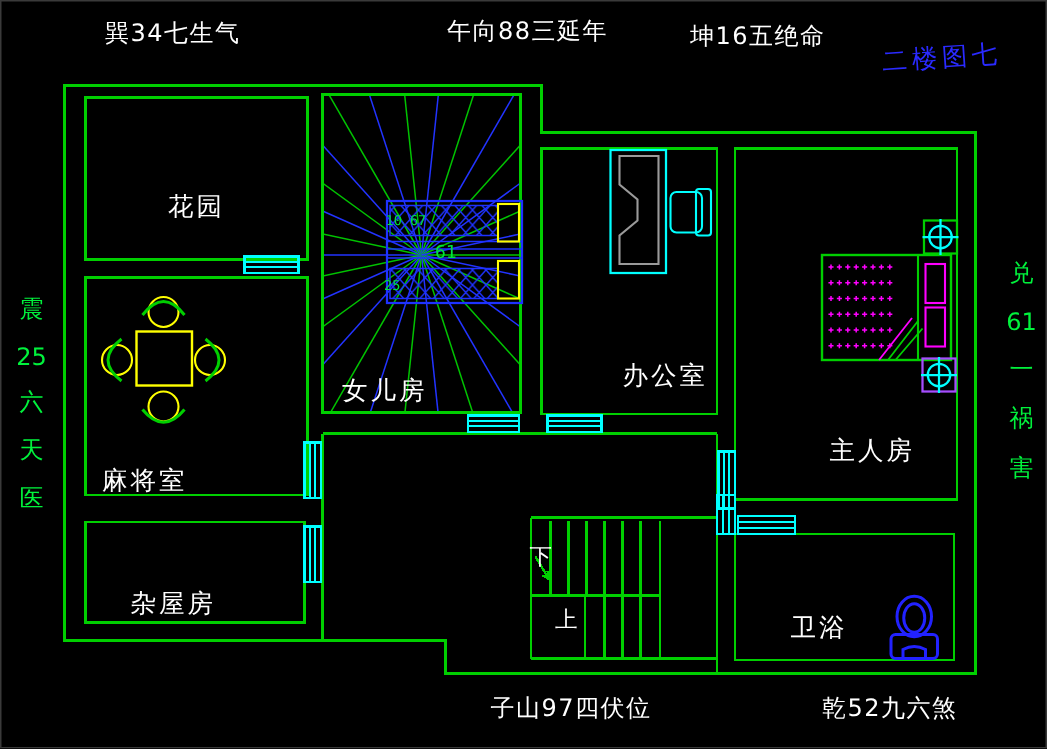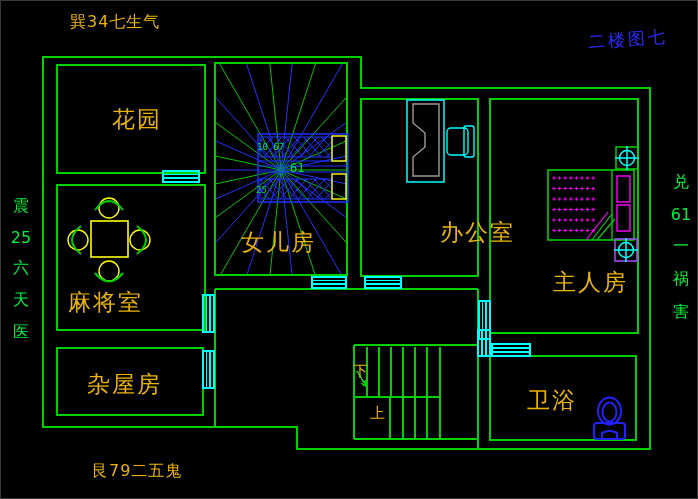--- a/index.html
+++ b/index.html
@@ -1,21 +1,21 @@
 <!DOCTYPE html>
 <html><head>
 <meta charset="utf-8">
 <style>
   html,body{margin:0;padding:0;background:#000;}
   .canvas{position:relative;width:698px;height:499px;background:#000;overflow:hidden;
           font-family:"DejaVu Sans",sans-serif;box-shadow:inset 0 0 0 1px #3a3a3a;}
   svg.plan{position:absolute;left:0;top:0;z-index:0;}
-  .lbl{position:absolute;z-index:2;color:#eab308;font-size:16px;line-height:1.05;
+  .lbl{position:absolute;z-index:2;color:#ffffff;font-size:16px;line-height:1.05;
        white-space:nowrap;letter-spacing:1px;}
-  .room-lbl{font-size:23px;letter-spacing:2px;}
+  .room-lbl{font-size:17px;letter-spacing:2px;margin-top:23px;}
   .stair-lbl{font-size:15px;letter-spacing:0;}
   .floor-title{color:#2a2aff;font-size:17px;letter-spacing:3px;transform:rotate(-4deg);}
   .vcol{position:absolute;z-index:2;display:flex;flex-direction:column;align-items:center;
         color:#00f23c;font-size:16px;}
   .vcol span{display:block;}
   .compass-num{font-family:"DejaVu Sans Mono",monospace;fill:#00e43c;}
 </style>
 </head>
 <body>
 
@@ -183,41 +183,44 @@
 
     <g stroke="#2222ff" fill="none" stroke-width="2">
       <rect x="594" y="423" width="31" height="16" rx="3"></rect>
       <path d="M602,439 V433 Q609.5,429 617,433 V439"></path>
       <ellipse cx="609.5" cy="411" rx="11.5" ry="13.5"></ellipse>
       <ellipse cx="609.5" cy="412" rx="7" ry="9.5"></ellipse>
     </g>
   </svg>
 
   <div class="lbl" style="left:70px;top:14px">巽34七生气</div>
+  <div class="lbl" style="left:298px;top:13px">午向88三延年</div>
+  <div class="lbl" style="left:460px;top:16px">坤16五绝命</div>
   <div class="lbl floor-title" style="left:588px;top:31px">二楼图七</div>
-  <div class="lbl" style="left:92px;top:463px">艮79二五鬼</div>
+  <div class="lbl" style="left:327px;top:464px">子山97四伏位</div>
+  <div class="lbl" style="left:548px;top:464px">乾52九六煞</div>
 
   <div class="vcol" style="left:6px;top:196px;width:30px;gap:11px">
     <span>震</span>
     <span>25</span>
     <span>六</span>
     <span>天</span>
     <span>医</span>
   </div>
   <div class="vcol" style="left:666px;top:172px;width:30px;gap:12px">
     <span>兑</span>
     <span>61</span>
     <span>一</span>
     <span>祸</span>
     <span>害</span>
   </div>
 
   <div class="lbl room-lbl" style="left:112px;top:107px">花园</div>
-  <div class="lbl room-lbl" style="left:241px;top:230px">女儿房</div>
-  <div class="lbl room-lbl" style="left:440px;top:220px">办公室</div>
+  <div class="lbl room-lbl" style="left:228px;top:230px">女儿房</div>
+  <div class="lbl room-lbl" style="left:415px;top:220px">办公室</div>
   <div class="lbl room-lbl" style="left:68px;top:290px">麻将室</div>
   <div class="lbl room-lbl" style="left:553px;top:270px">主人房</div>
   <div class="lbl room-lbl" style="left:87px;top:372px">杂屋房</div>
   <div class="lbl room-lbl" style="left:527px;top:388px">卫浴</div>
 
   <div class="lbl stair-lbl" style="left:353px;top:364px">下</div>
   <div class="lbl stair-lbl" style="left:370px;top:406px">上</div>
 
 </div>
 

